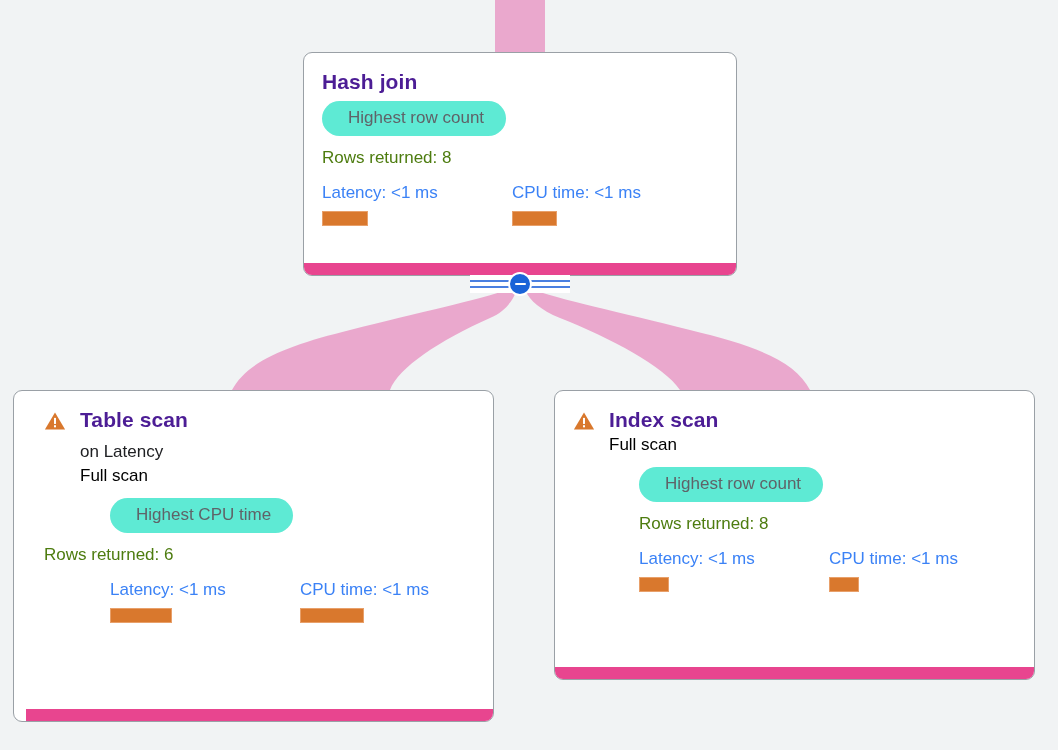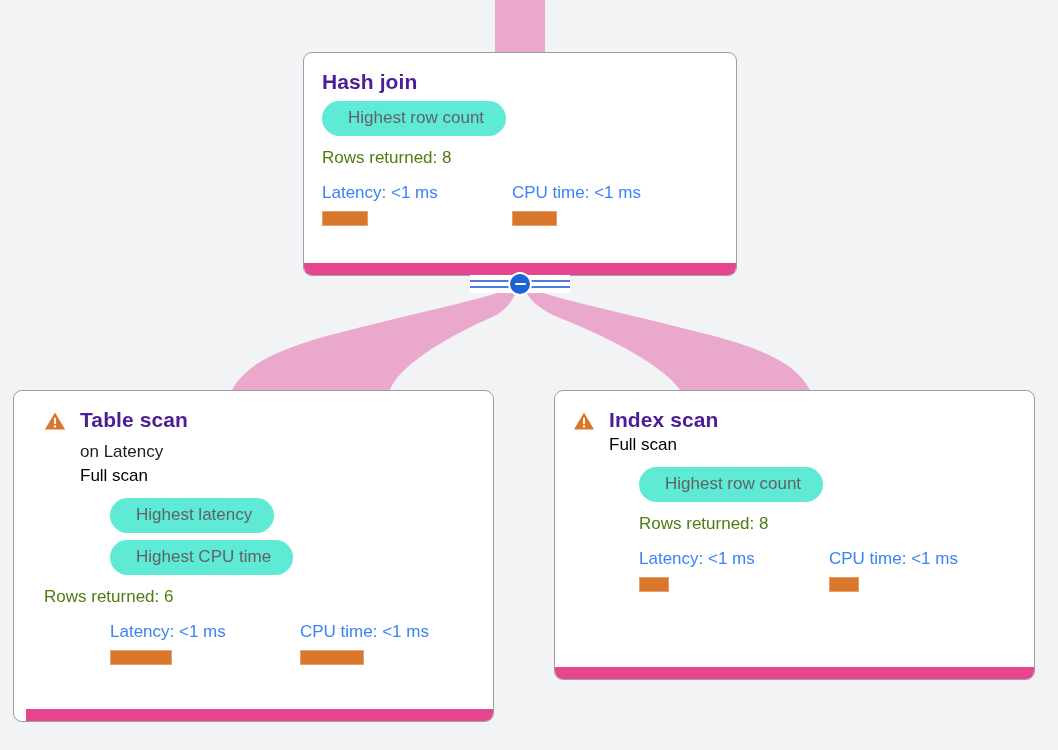--- a/index.html
+++ b/index.html
@@ -250,21 +250,20 @@
           <rect x="10.9" y="8.6" width="2.2" height="6.6" fill="#ffffff"></rect>
           <rect x="10.9" y="16.6" width="2.2" height="2.3" fill="#ffffff"></rect>
         </svg>
         <div class="node-titles">
           <div class="node-title">Table scan</div>
           <div class="node-subtitle">on Latency</div>
           <div class="node-scantype">Full scan</div>
         </div>
       </div>
       <div class="badges" style="margin-left:66px; margin-top:10px;">
-        <span class="badge">Highest latency</span>
         <span class="badge">Highest CPU time</span>
       </div>
       <div class="rows-returned" style="">Rows returned: 6</div>
       <div class="metrics" style="margin-left:66px;">
         <div style="width:190px;">
           <div class="metric-label">Latency: &lt;1 ms</div>
           <div class="metric-bar" style="width:62px;"></div>
         </div>
         <div style="width:180px;">
           <div class="metric-label">CPU time: &lt;1 ms</div>

